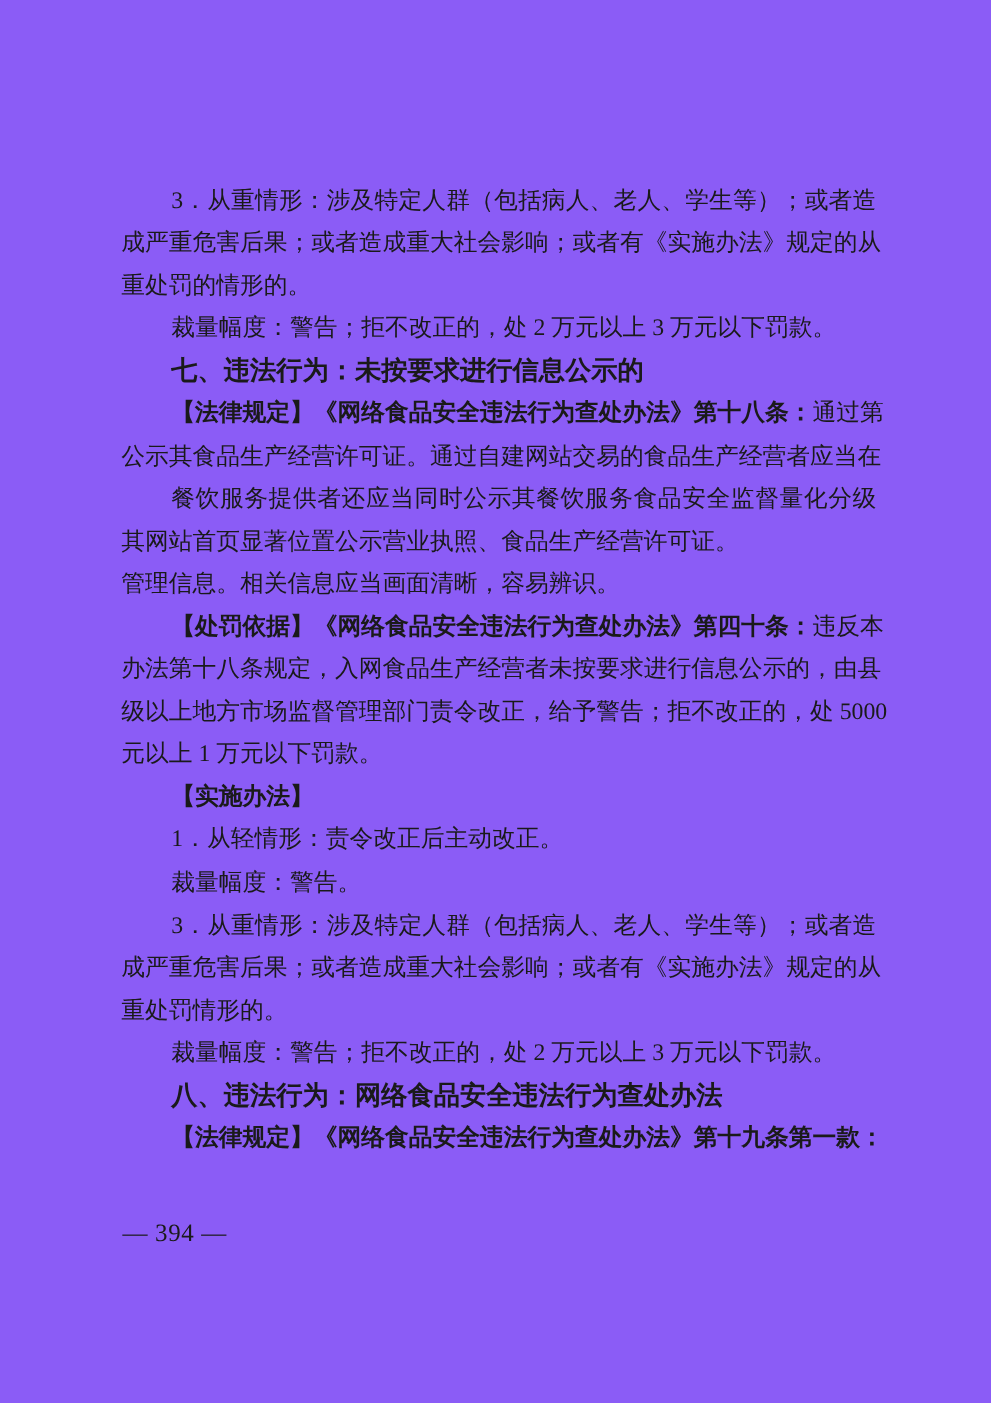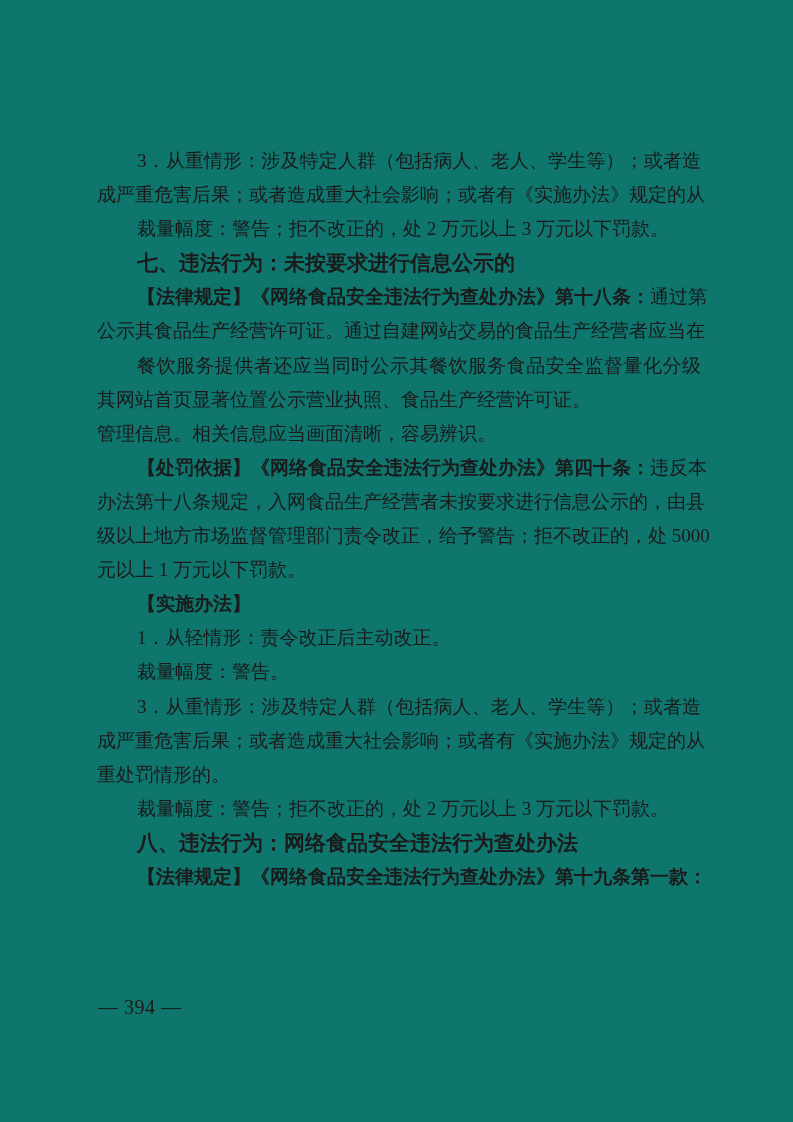--- a/index.html
+++ b/index.html
@@ -4,21 +4,21 @@
 <style>
   html, body { margin: 0; padding: 0; }
   body {
     width: 793px; height: 1122px;
     background: #ffffff;
     position: relative;
     overflow: hidden;
     font-family: "Liberation Serif", serif;
     color: #1a1a1a;
   }
-  .page { position: absolute; inset: 0; background: #0f766e; padding-left: 27px; }
+  .page { position: absolute; inset: 0; background: #8b5cf6; padding-left: 27px; }
   .content { position: absolute; left: 97px; top: 144px; width: 604px; }
   .line {
     font-size: 19px;
     line-height: 34.1px;
     height: 34.1px;
     white-space: nowrap;
     letter-spacing: 0;
   }
   .line.justify {
     text-align: justify;
@@ -27,33 +27,34 @@
   }
   .line.indent { padding-left: 40px; }
   .line.heading {
     font-family: "Liberation Sans", sans-serif;
     font-weight: 700;
     font-size: 21px;
   }
   .seg.bold { font-weight: 700; }
   .footer {
     position: absolute;
-    left: 98px; top: 996px;
+    left: 98px; top: 976px;
     font-size: 20px;
     letter-spacing: 0.5px;
     font-family: "Liberation Serif", serif;
   }
 </style>
 </head>
 <body style="background: rgb(255, 255, 255); color: rgb(26, 26, 26);">
 
 <div class="page">
   <div class="content" id="content">
       <div class="line indent justify"><span class="seg">3．从重情形：涉及特定人群（包括病人、老人、学生等）；或者造</span></div>
       <div class="line justify"><span class="seg">成严重危害后果；或者造成重大社会影响；或者有《实施办法》规定的从</span></div>
+      <div class="line"><span class="seg">重处罚的情形的。</span></div>
       <div class="line indent"><span class="seg">裁量幅度：警告；拒不改正的，处 2 万元以上 3 万元以下罚款。</span></div>
       <div class="line indent heading"><span class="seg bold">七、违法行为：未按要求进行信息公示的</span></div>
       <div class="line indent justify"><span class="seg bold">【法律规定】《网络食品安全违法行为查处办法》第十八条：</span><span class="seg">通过第</span></div>
       <div class="line justify"><span class="seg">公示其食品生产经营许可证。通过自建网站交易的食品生产经营者应当在</span></div>
       <div class="line indent justify"><span class="seg">餐饮服务提供者还应当同时公示其餐饮服务食品安全监督量化分级</span></div>
       <div class="line"><span class="seg">其网站首页显著位置公示营业执照、食品生产经营许可证。</span></div>
       <div class="line"><span class="seg">管理信息。相关信息应当画面清晰，容易辨识。</span></div>
       <div class="line indent justify"><span class="seg bold">【处罚依据】《网络食品安全违法行为查处办法》第四十条：</span><span class="seg">违反本</span></div>
       <div class="line justify"><span class="seg">办法第十八条规定，入网食品生产经营者未按要求进行信息公示的，由县</span></div>
       <div class="line justify"><span class="seg">级以上地方市场监督管理部门责令改正，给予警告；拒不改正的，处 5000</span></div>

